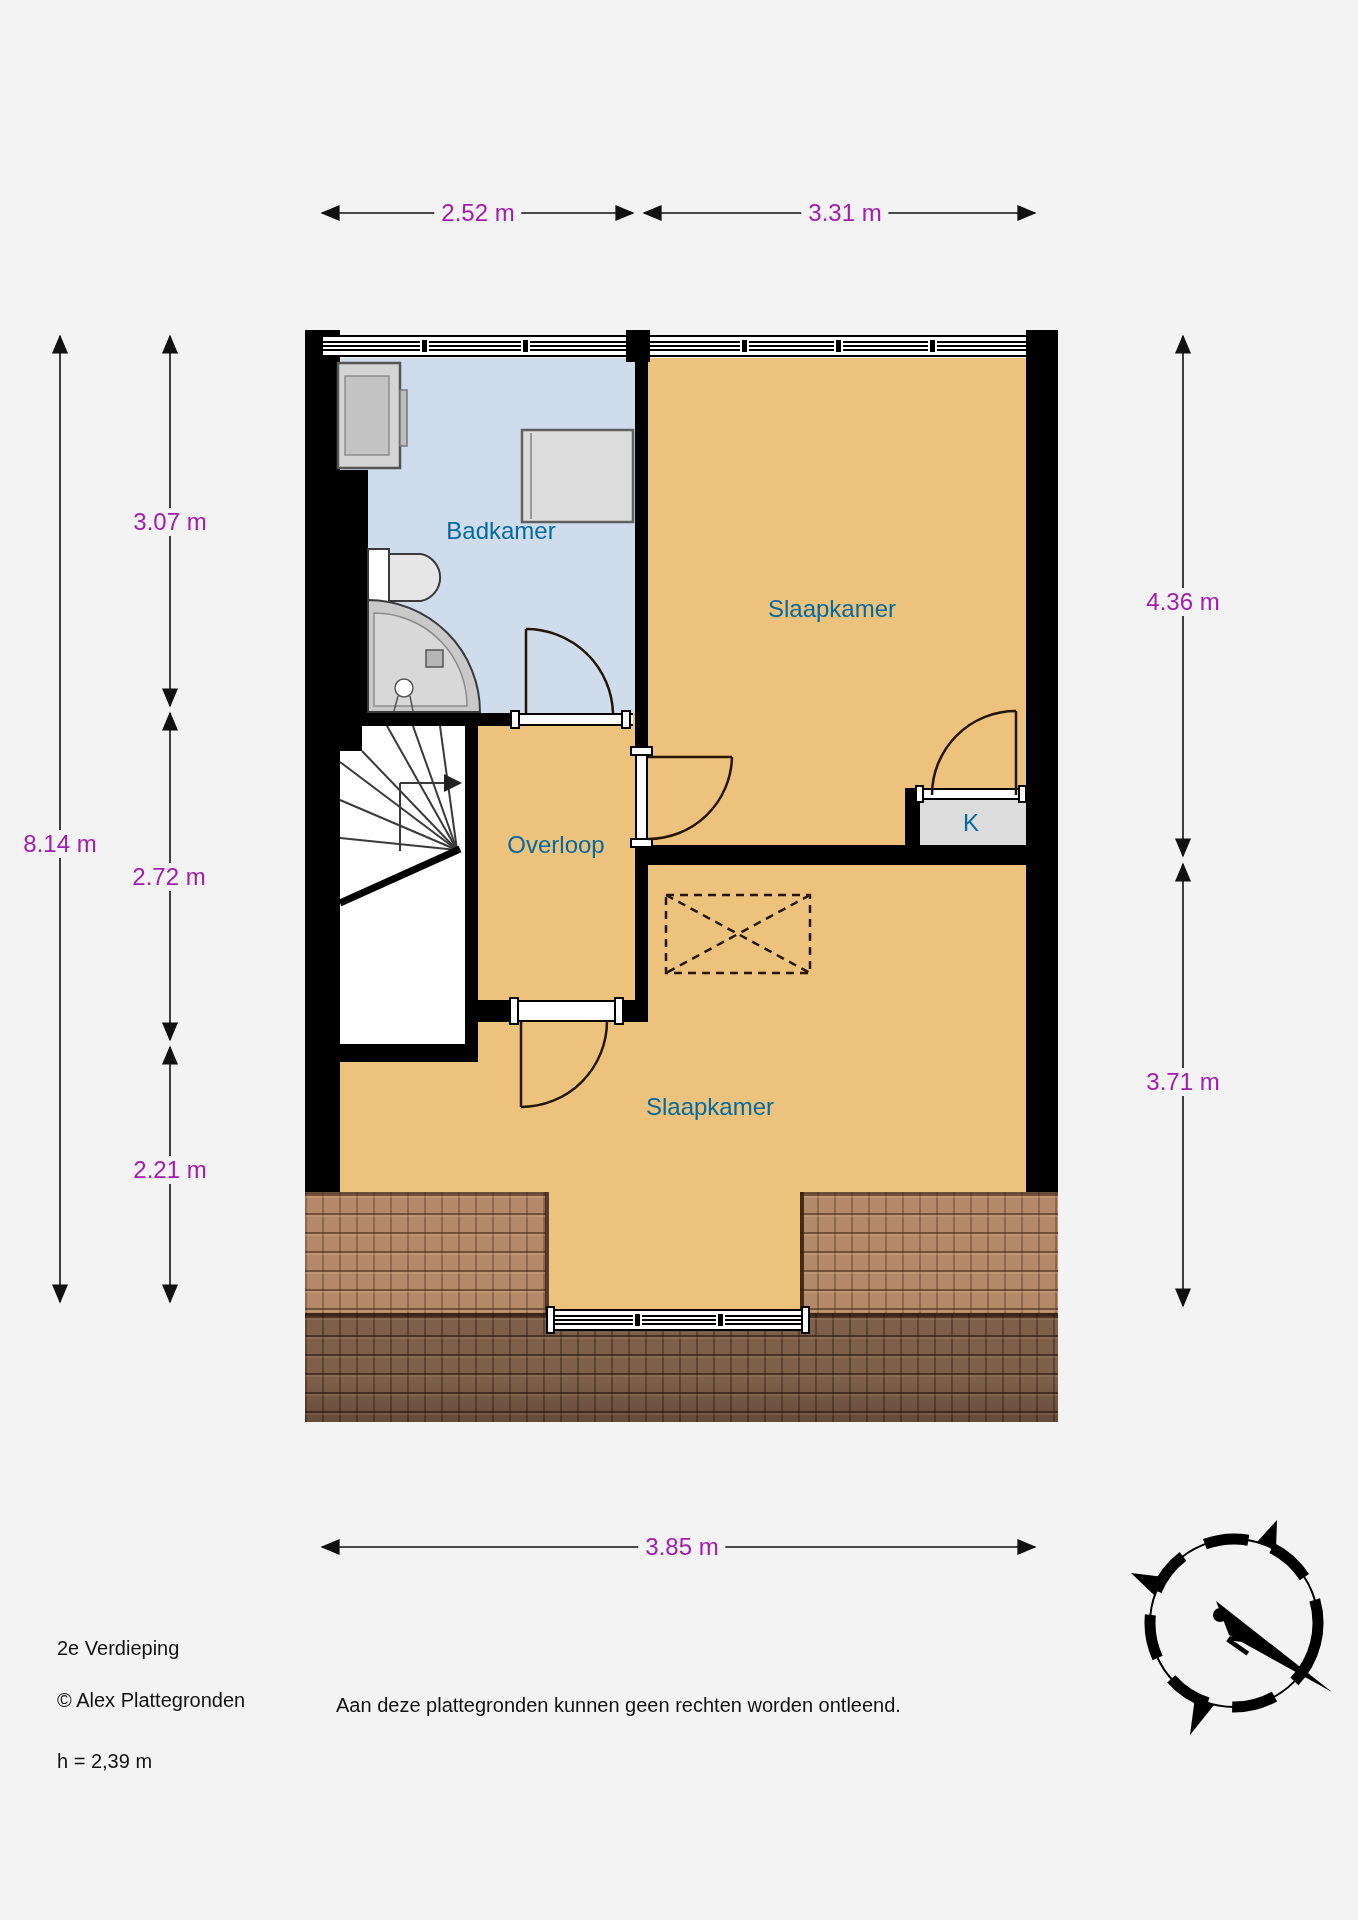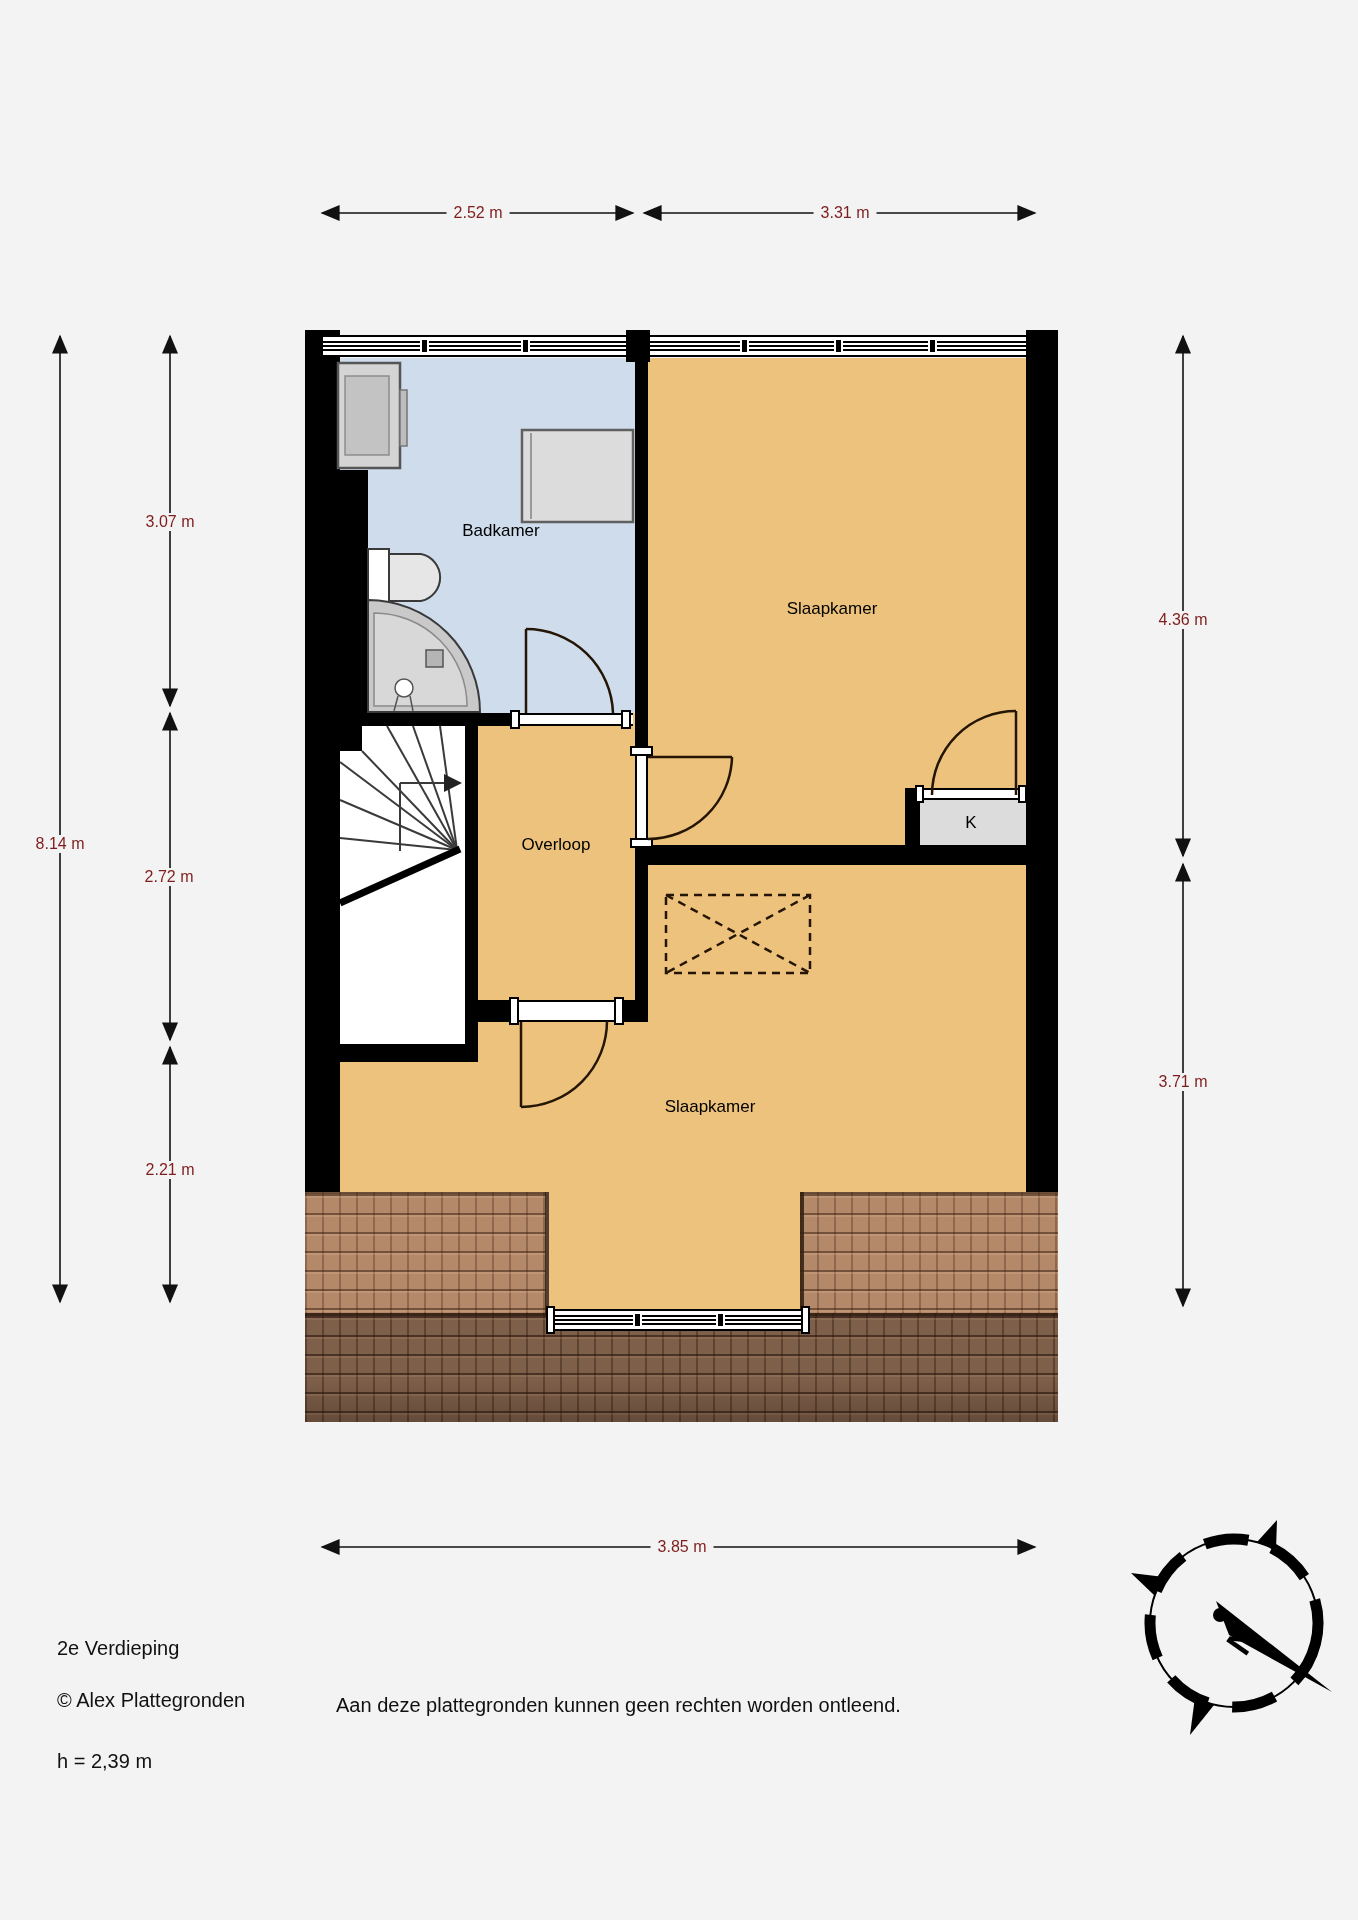--- a/index.html
+++ b/index.html
@@ -27,22 +27,22 @@
     background-image:repeating-linear-gradient(180deg, rgba(62,34,18,.55) 0 2px, rgba(222,180,140,.28) 2px 4px, rgba(0,0,0,0) 4px 19px),
                      repeating-linear-gradient(90deg, rgba(62,34,18,.32) 0 2px, rgba(0,0,0,0) 2px 17px);
     border-top:2px solid rgba(40,22,10,.55);box-sizing:border-box;}
   .roof-dark{position:absolute;background-color:#7d5f4a;
     background-image:linear-gradient(to bottom, rgba(0,0,0,0) 0 60%, rgba(30,15,8,.25) 100%),
                      repeating-linear-gradient(180deg, rgba(40,20,10,.6) 0 2px, rgba(190,150,115,.22) 2px 4px, rgba(0,0,0,0) 4px 19px),
                      repeating-linear-gradient(90deg, rgba(40,20,10,.38) 0 2px, rgba(0,0,0,0) 2px 17px);
     border-top:3px solid rgba(35,18,8,.65);box-sizing:border-box;}
   .dormer-edge{position:absolute;background:rgba(50,30,15,.85);}
   
-  .rlabel{position:absolute;transform:translate(-50%,-50%);font-size:17px;color:#000000;white-space:nowrap;}
-  .dlabel{position:absolute;transform:translate(-50%,-50%);font-size:16px;color:#7f1d1d;
+  .rlabel{position:absolute;transform:translate(-50%,-50%);font-size:24px;color:#0369a1;white-space:nowrap;}
+  .dlabel{position:absolute;transform:translate(-50%,-50%);font-size:24px;color:#a21caf;
           background:#f3f3f3;padding:0 7px;white-space:nowrap;}
   .ftext{position:absolute;font-size:20px;color:#111;white-space:nowrap;}
   svg.overlay{position:absolute;left:0;top:0;pointer-events:none;}
 </style>
 </head>
 <body>
 
 <div id="page">
 
   <div class="room blue" style="left:340px;top:358px;width:295px;height:355px;"></div>
@@ -214,21 +214,21 @@
   <div class="rlabel" style="left:556px;top:845px;">Overloop</div>
   <div class="rlabel" style="left:710px;top:1107px;">Slaapkamer</div>
   <div class="rlabel" style="left:971px;top:823px;">K</div>
 
   <div class="dlabel" style="left:478px;top:213px;">2.52 m</div>
   <div class="dlabel" style="left:845px;top:213px;">3.31 m</div>
   <div class="dlabel" style="left:60px;top:824px;margin-top:20px;">8.14 m</div>
   <div class="dlabel" style="left:170px;top:522px;">3.07 m</div>
   <div class="dlabel" style="left:169px;top:877px;">2.72 m</div>
   <div class="dlabel" style="left:170px;top:1170px;">2.21 m</div>
-  <div class="dlabel" style="left:1183px;top:620px;">4.36 m</div>
+  <div class="dlabel" style="left:1183px;top:602px;">4.36 m</div>
   <div class="dlabel" style="left:1183px;top:1082px;">3.71 m</div>
   <div class="dlabel" style="left:682px;top:1547px;">3.85 m</div>
 
   <div class="ftext" style="left:57px;top:1637px;">2e Verdieping</div>
   <div class="ftext" style="left:57px;top:1750px;text-align:center;">h = 2,39 m</div>
   <div class="ftext" style="left:57px;top:1689px;">© Alex Plattegronden</div>
   <div class="ftext" style="left:336px;top:1694px;width:700px;text-align:left;">Aan deze plattegronden kunnen geen rechten worden ontleend.</div>
 
 </div>
 

